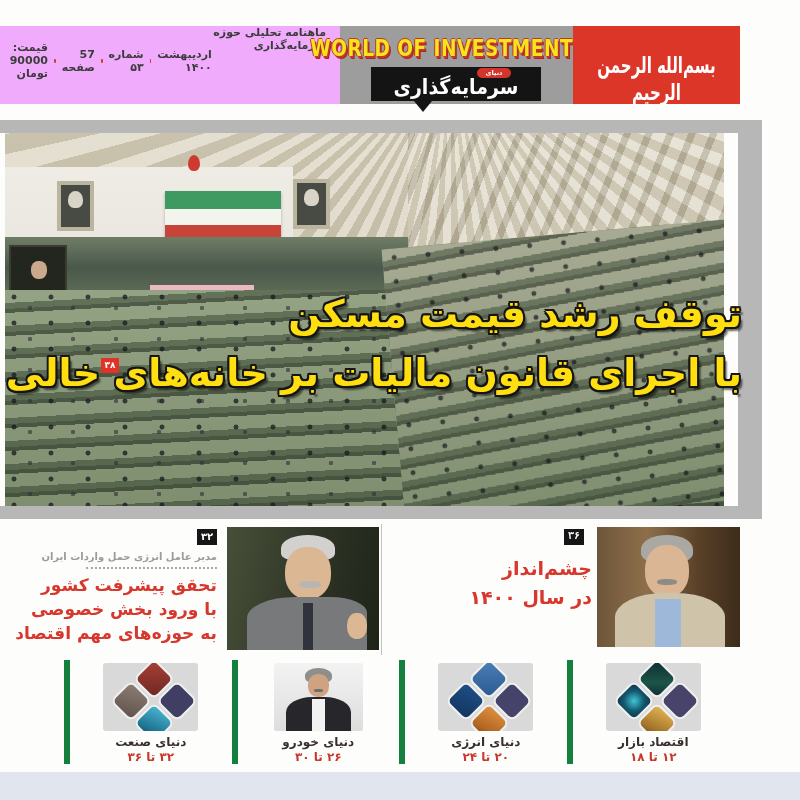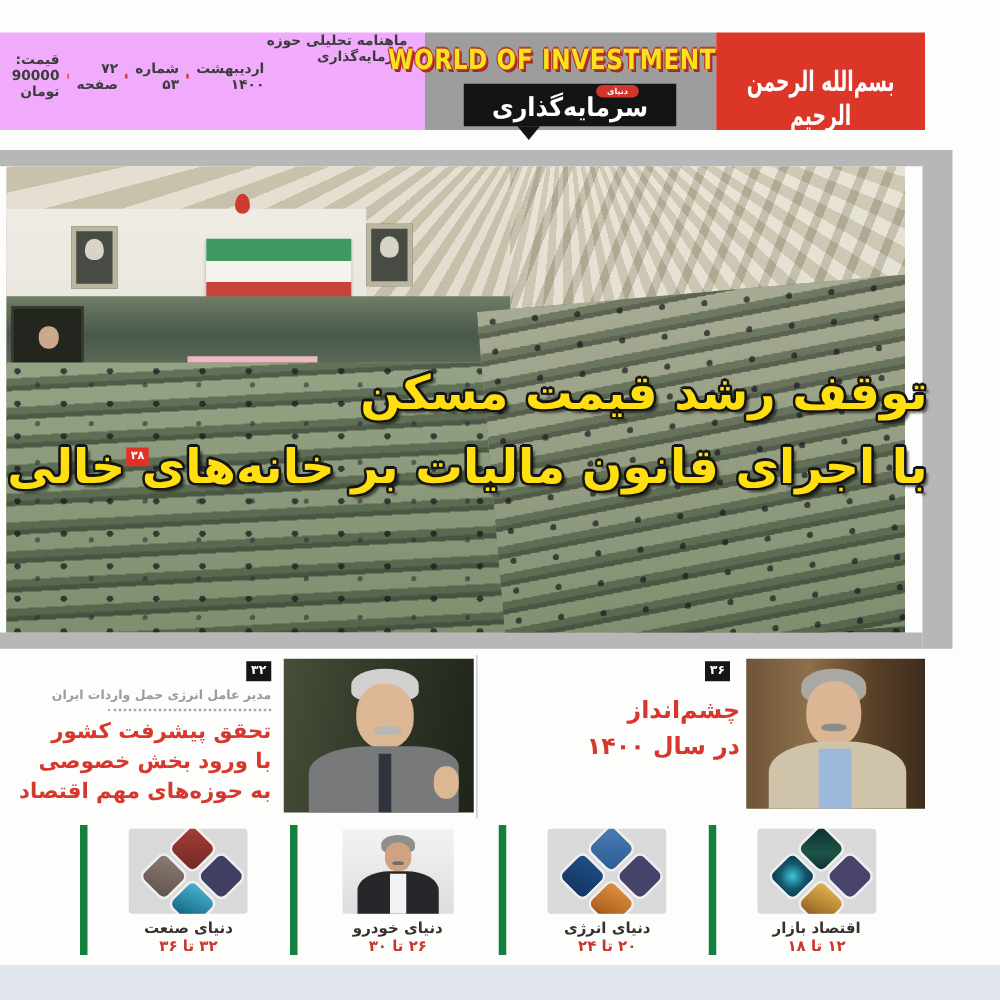--- a/index.html
+++ b/index.html
@@ -80,21 +80,21 @@
                         1.6px 1.6px 0 #151515,-1.6px 1.6px 0 #151515,1.6px -1.6px 0 #151515,-1.6px -1.6px 0 #151515,
                         3.5px 3.5px 2px rgba(0,0,0,.55); }
   .h1 { top:292px; }
   .h2 { top:351px; }
   .badge-sq { position:absolute; background:#e23127; color:#fff; font-weight:bold; text-align:center; }
   .badge38 { left:101px; top:358px; width:18px; height:15px; font-size:9px; line-height:15px; }
 
   
   .story-divider { position:absolute; left:381px; top:524px; height:131px; width:0; border-left:1px solid #c2c2c2; }
   .page-badge { position:absolute; background:#161616; color:#fff; font-size:10px; font-weight:bold; text-align:center; line-height:16px; }
-  .badge36 { left:564px; top:529px; width:20px; height:16px; }
+  .badge36 { left:564px; top:529px; width:20px; height:16px;font-family:Liberation Mono, monospace; }
   .badge32 { left:197px; top:529px; width:20px; height:16px; }
   .story-title-r { position:absolute; top:554px; right:208px; text-align:right; color:#d7372c;
                    font-size:19px; font-weight:bold; line-height:29px; white-space:nowrap; }
   .story-title-l { position:absolute; top:573px; right:583px; text-align:right; color:#d7372c;
                    font-size:17px; font-weight:bold; line-height:24px; white-space:nowrap; }
   .story-kicker-l { position:absolute; top:551px; right:583px; font-size:10px; color:#9b9b9b; font-weight:bold; white-space:nowrap; }
   .dotted-sep { position:absolute; top:567px; right:583px; width:131px; border-top:2px dotted #a8a8a8; }
 
   .portrait { position:absolute; overflow:hidden; }
   .portrait-right { left:597px; top:527px; width:143px; height:120px;
@@ -153,21 +153,21 @@
 
 <div class="page">
 
   <div class="mast-left">
     <div class="meta-line1">ماهنامه تحلیلی حوزه سرمایه‌گذاری</div>
     <div class="meta-line2">
       <span>اردیبهشت ۱۴۰۰</span>
       <span class="sep-dot"></span>
       <span>شماره ۵۳</span>
       <span class="sep-dot"></span>
-      <span>۷۲ صفحه</span>
+      <span>57 صفحه</span>
       <span class="sep-dot"></span>
       <span>قیمت: 90000 تومان</span>
     </div>
   </div>
 
   <div class="mast-mid">
     <div class="etitle">WORLD OF INVESTMENT</div>
     <div class="logo-box">
       <div class="logo-pill">دنیای</div>
       <div class="logo-main">سرمایه‌گذاری</div>

